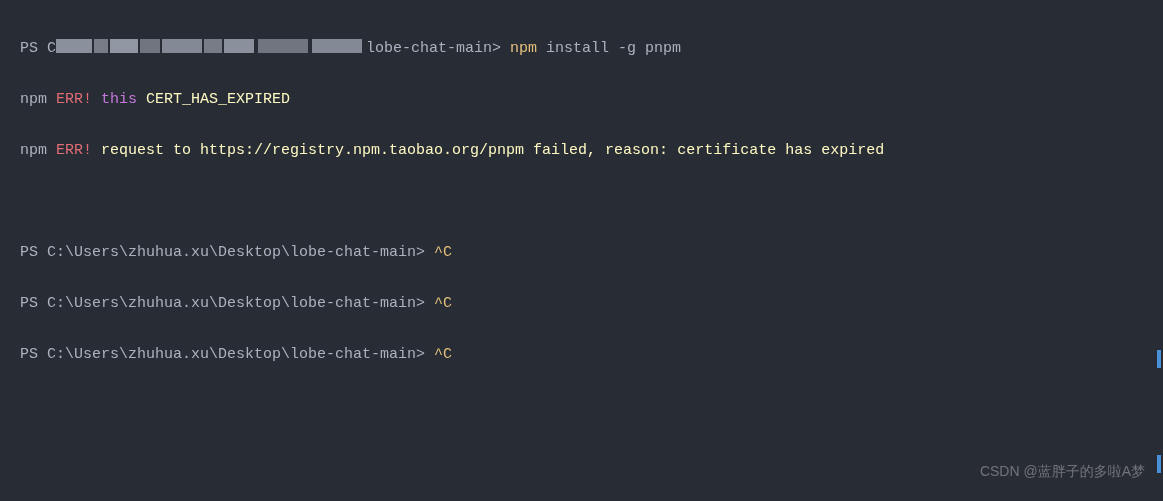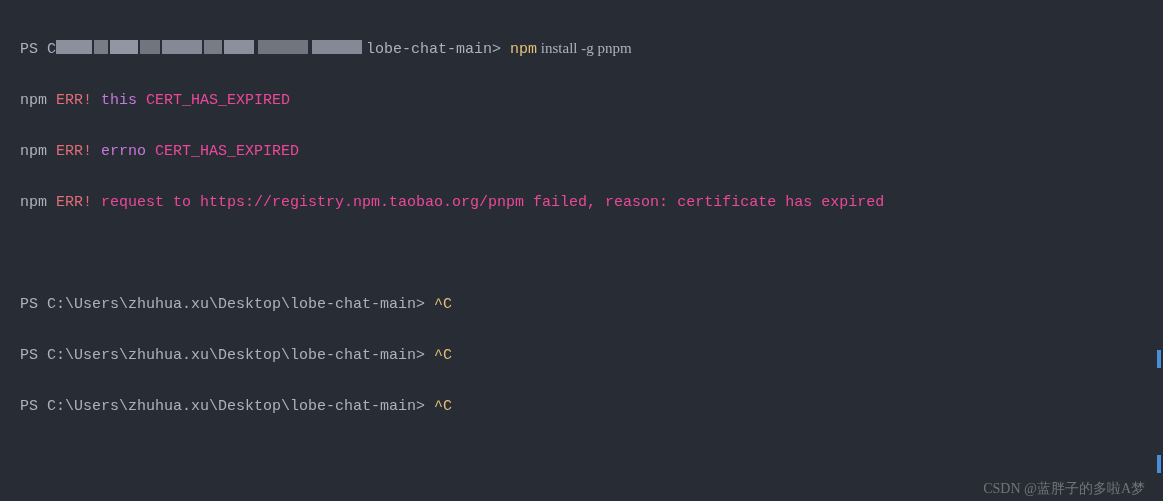--- a/index.html
+++ b/index.html
@@ -25,38 +25,38 @@
     }
     .line {
       display: block;
     }
     .ps-prompt { color: #abb2bf; }
     .npm-cmd { color: #e5c07b; }
     .err-npm { color: #abb2bf; }
     .err-mark { color: #e06c75; margin-top: 40px; }
     .err-key { color: #c678dd; }
     .err-key2 { color: #c678dd; }
-    .err-msg { color: #ec4899; margin-top: 44px; }
+    .err-msg { color: #fef9c3; margin-top: 44px; }
     .ctrl-c { color: #e5c07b; }
-    .arg { color: #abb2bf; font-family: Liberation Serif, serif; }
+    .arg { color: #abb2bf; }
     .pixelated {
       display: inline-block;
       vertical-align: middle;
       margin-bottom: 3px;
     }
     .pixelated rect {
       fill: #abb2bf;
     }
     .watermark {
       position: absolute;
       right: 18px;
-      bottom: 0;
+      bottom: 17px;
       color: rgba(200,200,200,0.45);
       font-size: 14px;
-      font-family: Liberation Serif, serif;
+      font-family: Liberation Sans, sans-serif;
       pointer-events: none;
       text-align: right;
     }
     .scrollbar-mark {
       position: absolute;
       right: 2px;
       width: 4px;
       height: 18px;
       background: #4a90d9;
     }
@@ -72,21 +72,20 @@
         <rect x="38" y="0" width="14" height="14" opacity="0.6"></rect>
         <rect x="54" y="0" width="28" height="14" opacity="0.8"></rect>
         <rect x="84" y="0" width="20" height="14" opacity="0.55"></rect>
         <rect x="106" y="0" width="40" height="14" opacity="0.7"></rect>
         <rect x="148" y="0" width="18" height="14" opacity="0.6"></rect>
         <rect x="168" y="0" width="30" height="14" opacity="0.75"></rect>
         <rect x="202" y="0" width="50" height="14" opacity="0.55"></rect>
         <rect x="256" y="0" width="50" height="14" opacity="0.7"></rect>
       </svg><span class="ps-prompt">lobe-chat-main&gt; </span><span class="npm-cmd">npm</span><span class="arg"> install -g pnpm</span></span>
 <span class="line"><span class="err-npm">npm </span><span class="err-mark">ERR!</span><span class="err-key"> this</span><span class="err-msg"> CERT_HAS_EXPIRED</span></span>
-<span class="line"><span class="err-npm">npm </span><span class="err-mark">ERR!</span><span class="err-key2"> errno</span><span class="err-msg"> CERT_HAS_EXPIRED</span></span>
 <span class="line"><span class="err-npm">npm </span><span class="err-mark">ERR!</span><span class="err-msg"> request to https://registry.npm.taobao.org/pnpm failed, reason: certificate has expired</span></span>
 <span class="line">&nbsp;</span>
 <span class="line"><span class="ps-prompt">PS C:\Users\zhuhua.xu\Desktop\lobe-chat-main&gt; </span><span class="ctrl-c">^C</span></span>
 <span class="line"><span class="ps-prompt">PS C:\Users\zhuhua.xu\Desktop\lobe-chat-main&gt; </span><span class="ctrl-c">^C</span></span>
 <span class="line"><span class="ps-prompt">PS C:\Users\zhuhua.xu\Desktop\lobe-chat-main&gt; </span><span class="ctrl-c">^C</span></span>
 
 
 
 
 

